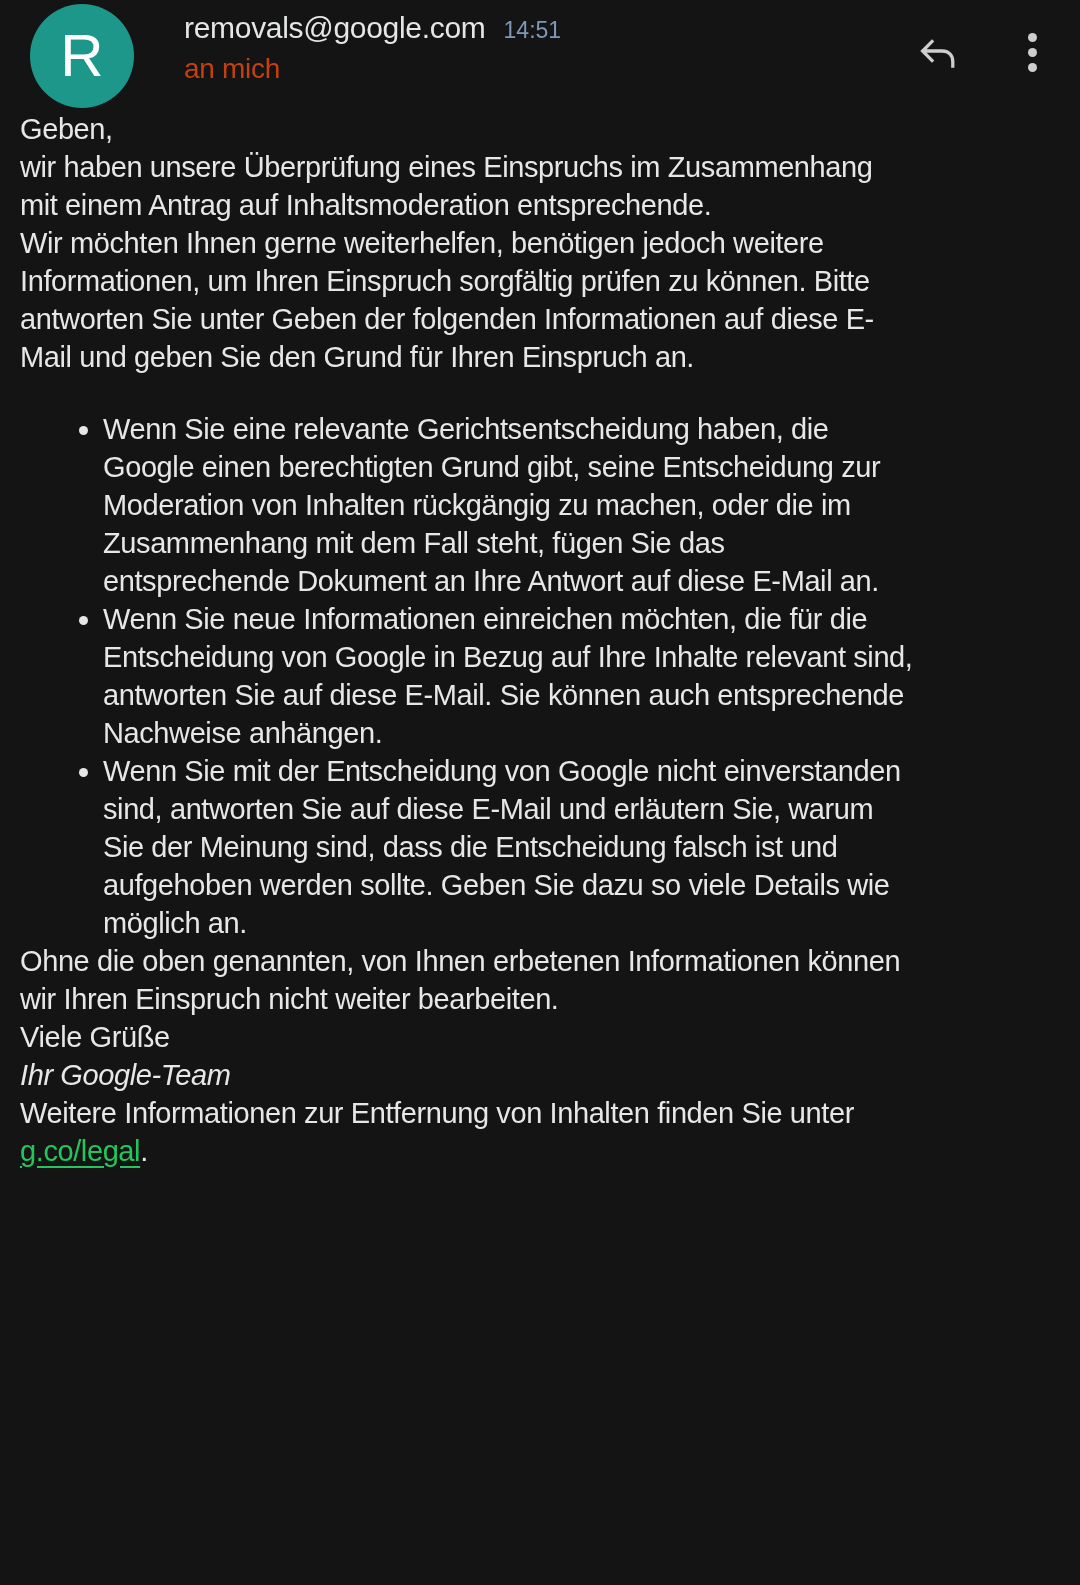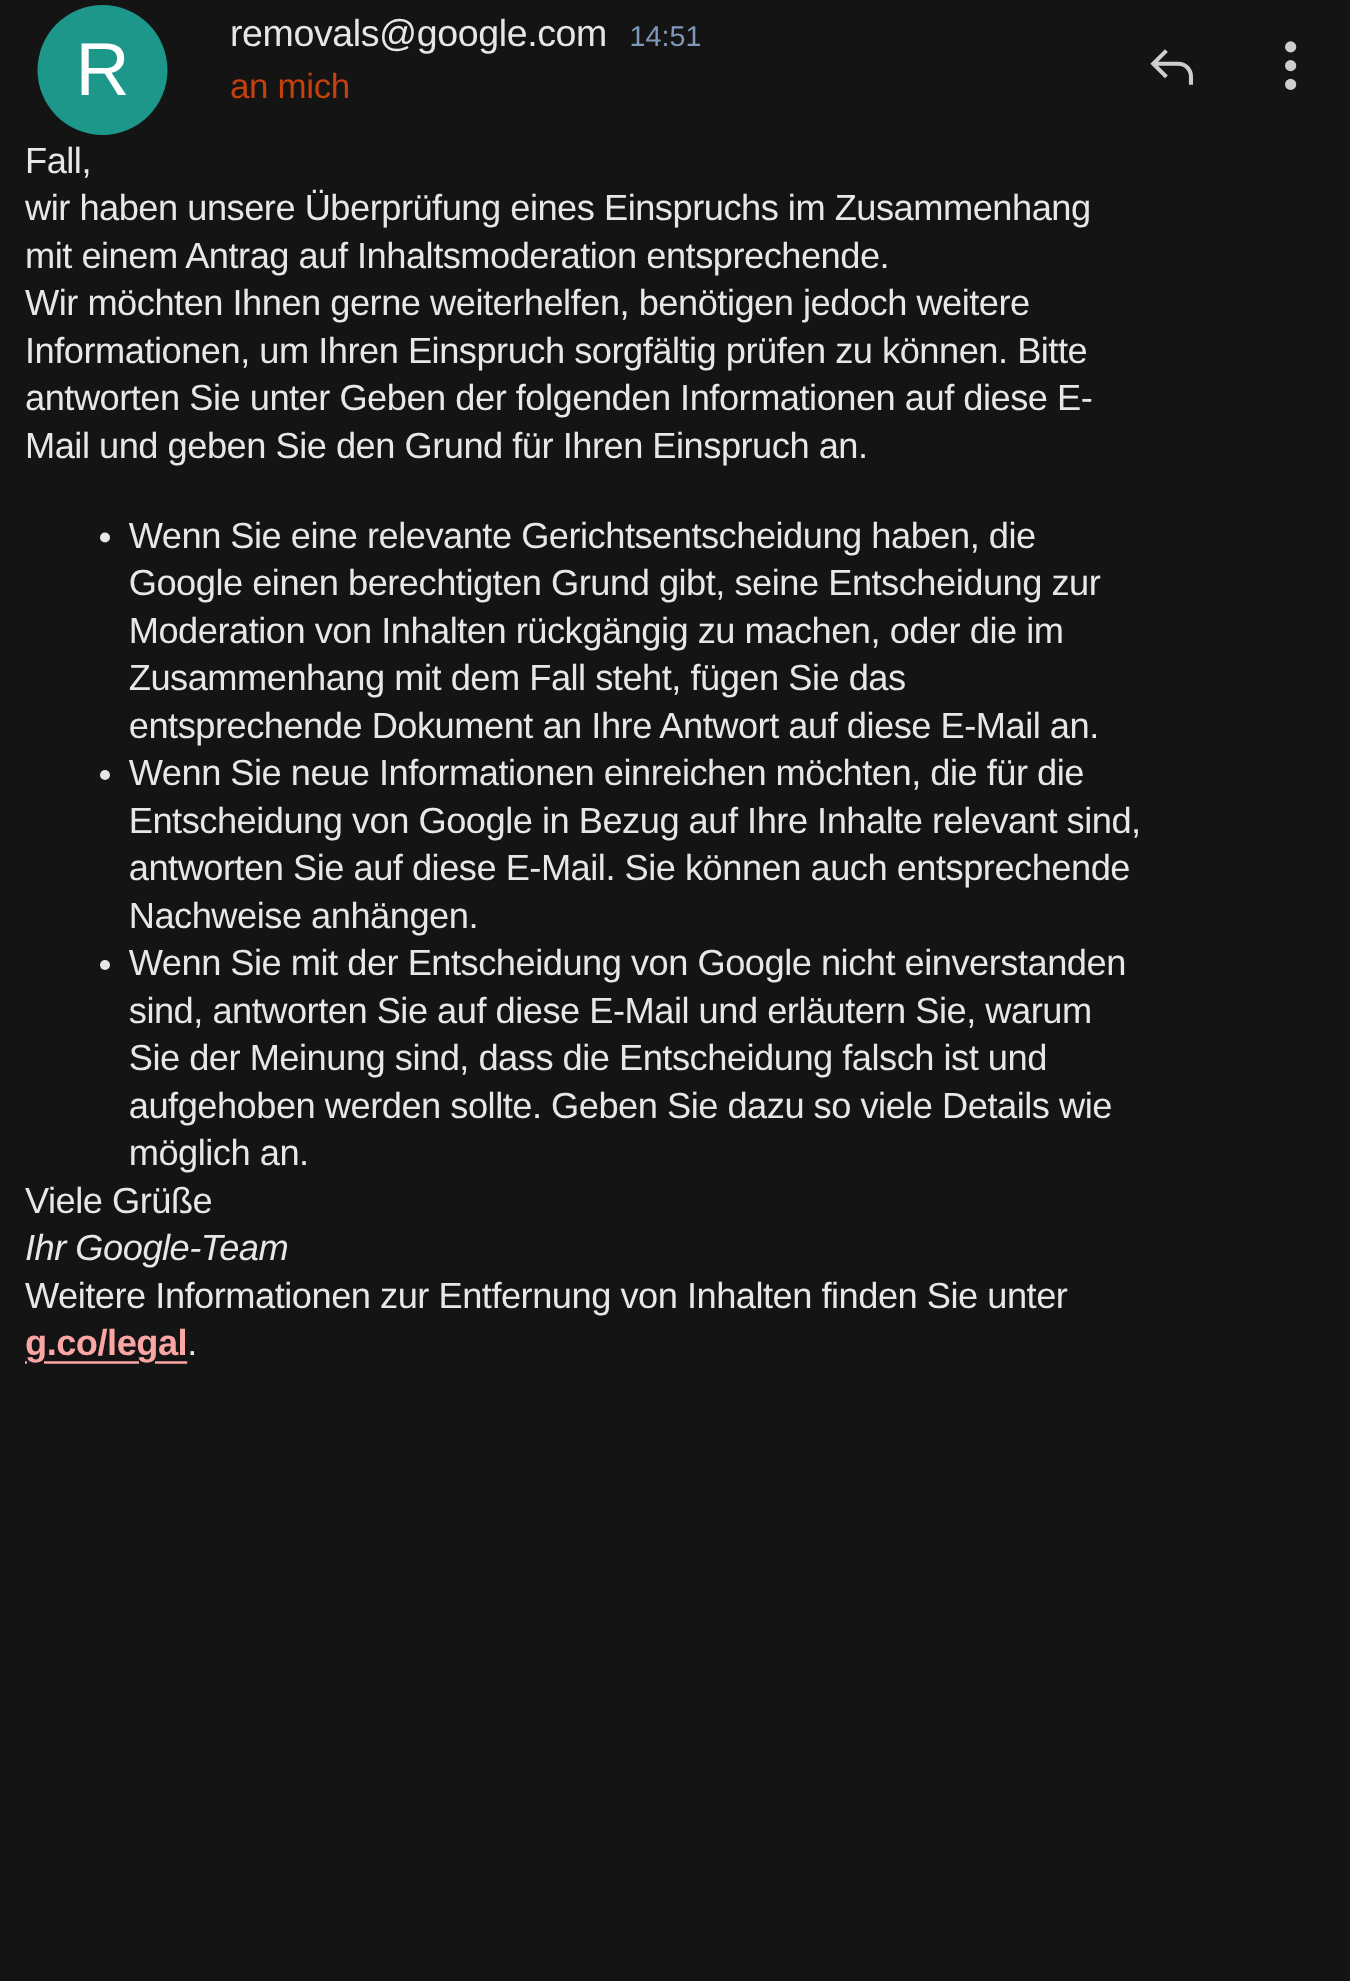--- a/index.html
+++ b/index.html
@@ -121,25 +121,24 @@
   .bullet-list li {
     white-space: pre;
     margin: 0;
   }
   .bullet-list li::marker { color: #e7e7e7; }
   .p-closing   { margin-top: 50px; }
   .p-regards   { margin-top: 28px; }
   .p-signature { margin-top: 34px; font-style: italic; }
   .p-footer    { margin-top: 45px; }
   .footer-link {
-    color: #fca5a5;
+    color: #22c55e;
     text-decoration: underline;
     text-underline-offset: 5px;
     cursor: pointer;
-    font-weight: bold;
   }
 </style>
 </head>
 <body>
 
 <div class="screen">
 
   <div class="msg-header">
     <div class="avatar">
         <span class="avatar-letter">R</span>
@@ -165,21 +164,21 @@
         <span class="dots">
             <i></i>
             <i></i>
             <i></i>
           </span>
       </button>
     </div>
   </div>
 
   <div class="mail-body">
-    <p class="p-greeting">Fall,</p>
+    <p class="p-greeting">Geben,</p>
     <p class="p-intro">wir haben unsere Überprüfung eines Einspruchs im Zusammenhang
 mit einem Antrag auf Inhaltsmoderation entsprechende.</p>
     <p class="p-request">Wir möchten Ihnen gerne weiterhelfen, benötigen jedoch weitere
 Informationen, um Ihren Einspruch sorgfältig prüfen zu können. Bitte
 antworten Sie unter Geben der folgenden Informationen auf diese E-
 Mail und geben Sie den Grund für Ihren Einspruch an.</p>
 
     <ul class="bullet-list">
         <li>Wenn Sie eine relevante Gerichtsentscheidung haben, die
 Google einen berechtigten Grund gibt, seine Entscheidung zur
@@ -190,20 +189,22 @@
 Entscheidung von Google in Bezug auf Ihre Inhalte relevant sind,
 antworten Sie auf diese E-Mail. Sie können auch entsprechende
 Nachweise anhängen.</li>
         <li>Wenn Sie mit der Entscheidung von Google nicht einverstanden
 sind, antworten Sie auf diese E-Mail und erläutern Sie, warum
 Sie der Meinung sind, dass die Entscheidung falsch ist und
 aufgehoben werden sollte. Geben Sie dazu so viele Details wie
 möglich an.</li>
       </ul>
 
+    <p class="p-closing">Ohne die oben genannten, von Ihnen erbetenen Informationen können
+wir Ihren Einspruch nicht weiter bearbeiten.</p>
     <p class="p-regards">Viele Grüße</p>
     <p class="p-signature">Ihr Google-Team</p>
 
     <p class="p-footer"><span>Weitere Informationen zur Entfernung von Inhalten finden Sie unter
 </span><a class="footer-link">g.co/legal</a><span>.</span></p>
   </div>
 
 </div>
 
 </body></html>

